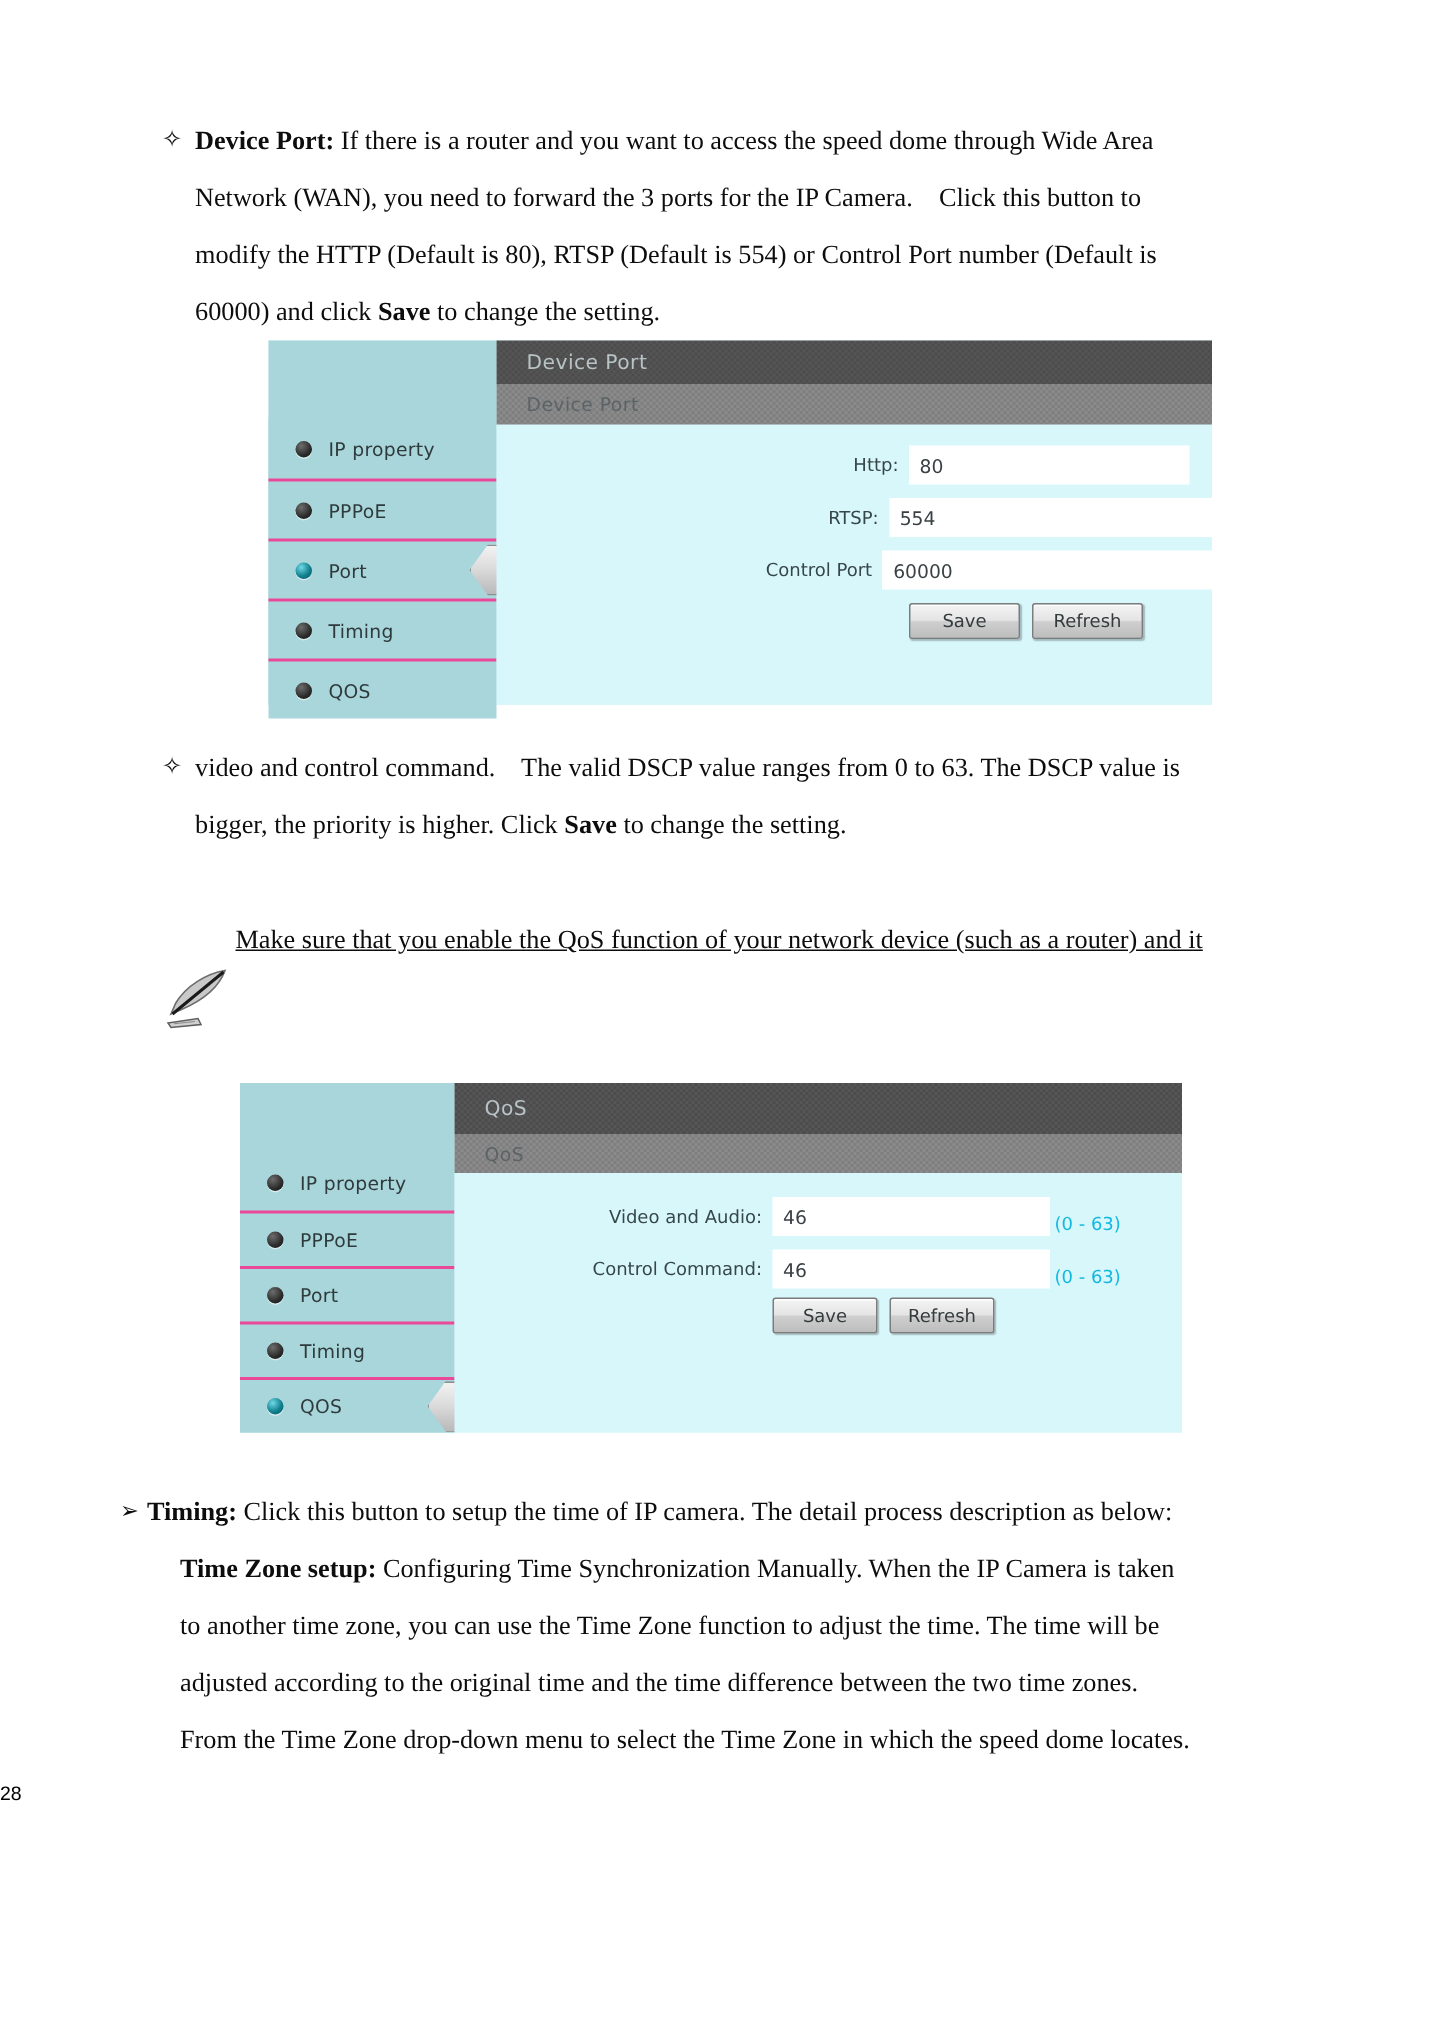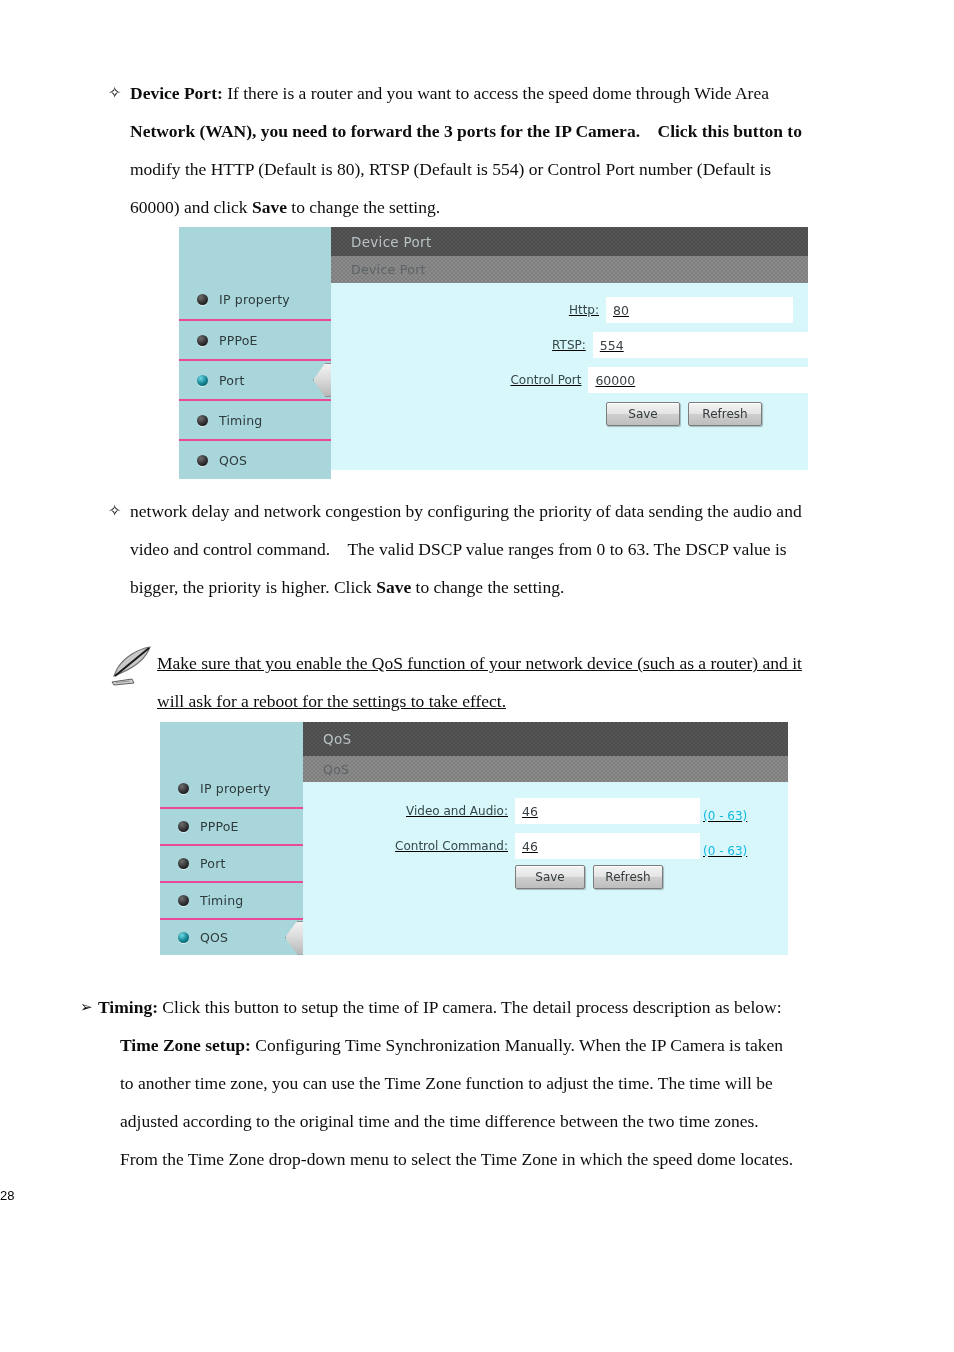--- a/index.html
+++ b/index.html
@@ -157,21 +157,20 @@
     color: #5c6366;
     font-size: 12.5px;
     letter-spacing: 0.3px;
   }
 
   .form-area { position: relative; padding-top: 12px; }
   .form-row {
     display: flex;
     align-items: center;
     margin-bottom: 9px;
-    text-decoration: underline;
   }
   .form-row .f-label {
     text-align: right;
     font-size: 12px;
     color: #36474a;
     padding-right: 7px;
     box-sizing: border-box;
   }
   .form-row .f-input {
     background: #ffffff;
@@ -205,21 +204,21 @@
     box-shadow: inset 0 1px 0 #ffffff, 1px 1px 1px rgba(0,0,0,0.25);
     cursor: pointer;
   }
 </style>
 </head>
 <body>
 
 <div class="doc-para" style="left:108px; top:74px; width:750px;">
   <span class="bullet-star">✧</span>
   <span class="ln" style="padding-left:22px;"><b>Device Port:</b><span> If there is a router and you want to access the speed dome through Wide Area</span></span>
-  <span class="ln" style="padding-left:22px;font-weight:bold;">Network (WAN), you need to forward the 3 ports for the IP Camera.    Click this button to</span>
+  <span class="ln" style="padding-left:22px;">Network (WAN), you need to forward the 3 ports for the IP Camera.    Click this button to</span>
   <span class="ln" style="padding-left:22px;">modify the HTTP (Default is 80), RTSP (Default is 554) or Control Port number (Default is</span>
   <span class="ln" style="padding-left:22px;"><span>60000) and click </span><b>Save</b><span> to change the setting.</span></span>
 </div>
 
 <div class="ui-panel" style="left:179px; top:227px; width:629px; height:243px;">
 
   <div class="ui-sidebar" style="width:152px;">
     <div class="side-spacer"></div>
 
     <div class="side-item first">
@@ -274,35 +273,33 @@
       <div class="btn-row" style="margin-left:275px; margin-top:9px;">
         <div class="ui-btn" style="width:72px;">Save</div>
         <div class="ui-btn" style="width:72px; margin-left:8px;">Refresh</div>
       </div>
     </div>
   </div>
 </div>
 
 <div class="doc-para" style="left:108px; top:492px; width:790px;">
   <span class="bullet-star">✧</span>
-  <span class="ln" style="padding-left:22px;">network delay and network congestion by configuring the priority of data sending the audio and</span>
   <span class="ln" style="padding-left:22px;">video and control command.    The valid DSCP value ranges from 0 to 63. The DSCP value is</span>
   <span class="ln" style="padding-left:22px;"><span>bigger, the priority is higher. Click </span><b>Save</b><span> to change the setting.</span></span>
 </div>
 
 <svg class="feather-icon" style="left:108px; top:645px;" viewBox="0 0 46 42">
   <path d="M42 2 C30 4 16 12 9 24 L6 31 L13 28 C27 22 38 13 42 2 Z" fill="#c9c9c9" stroke="#6d6d6d" stroke-width="1.1"></path>
   <path d="M41 3 L7 31" stroke="#1a1a1a" stroke-width="2" fill="none"></path>
   <path d="M4 37 L24 34 L26 38 L6 40 Z" fill="#d0d0d0" stroke="#5f5f5f" stroke-width="1"></path>
   <path d="M8 37.5 L22 36" stroke="#8a8a8a" stroke-width="0.8" fill="none"></path>
 </svg>
 
-<div class="doc-para" style="left:157px; top:644px; width:740px;">
+<div class="doc-para" style="left:157px; top:607px; width:740px;">
   <span class="ln u">Make sure that you enable the QoS function of your network device (such as a router) and it</span>
-  <span class="ln u">will ask for a reboot for the settings to take effect.</span>
 </div>
 
 <div class="ui-panel" style="left:160px; top:722px; width:628px; height:233px;">
 
   <div class="ui-sidebar" style="width:143px;">
     <div class="side-spacer" style="height:48px;"></div>
 
     <div class="side-item first" style="height:37px;">
       <span class="dot"></span>
       <span class="lbl">IP property</span>

